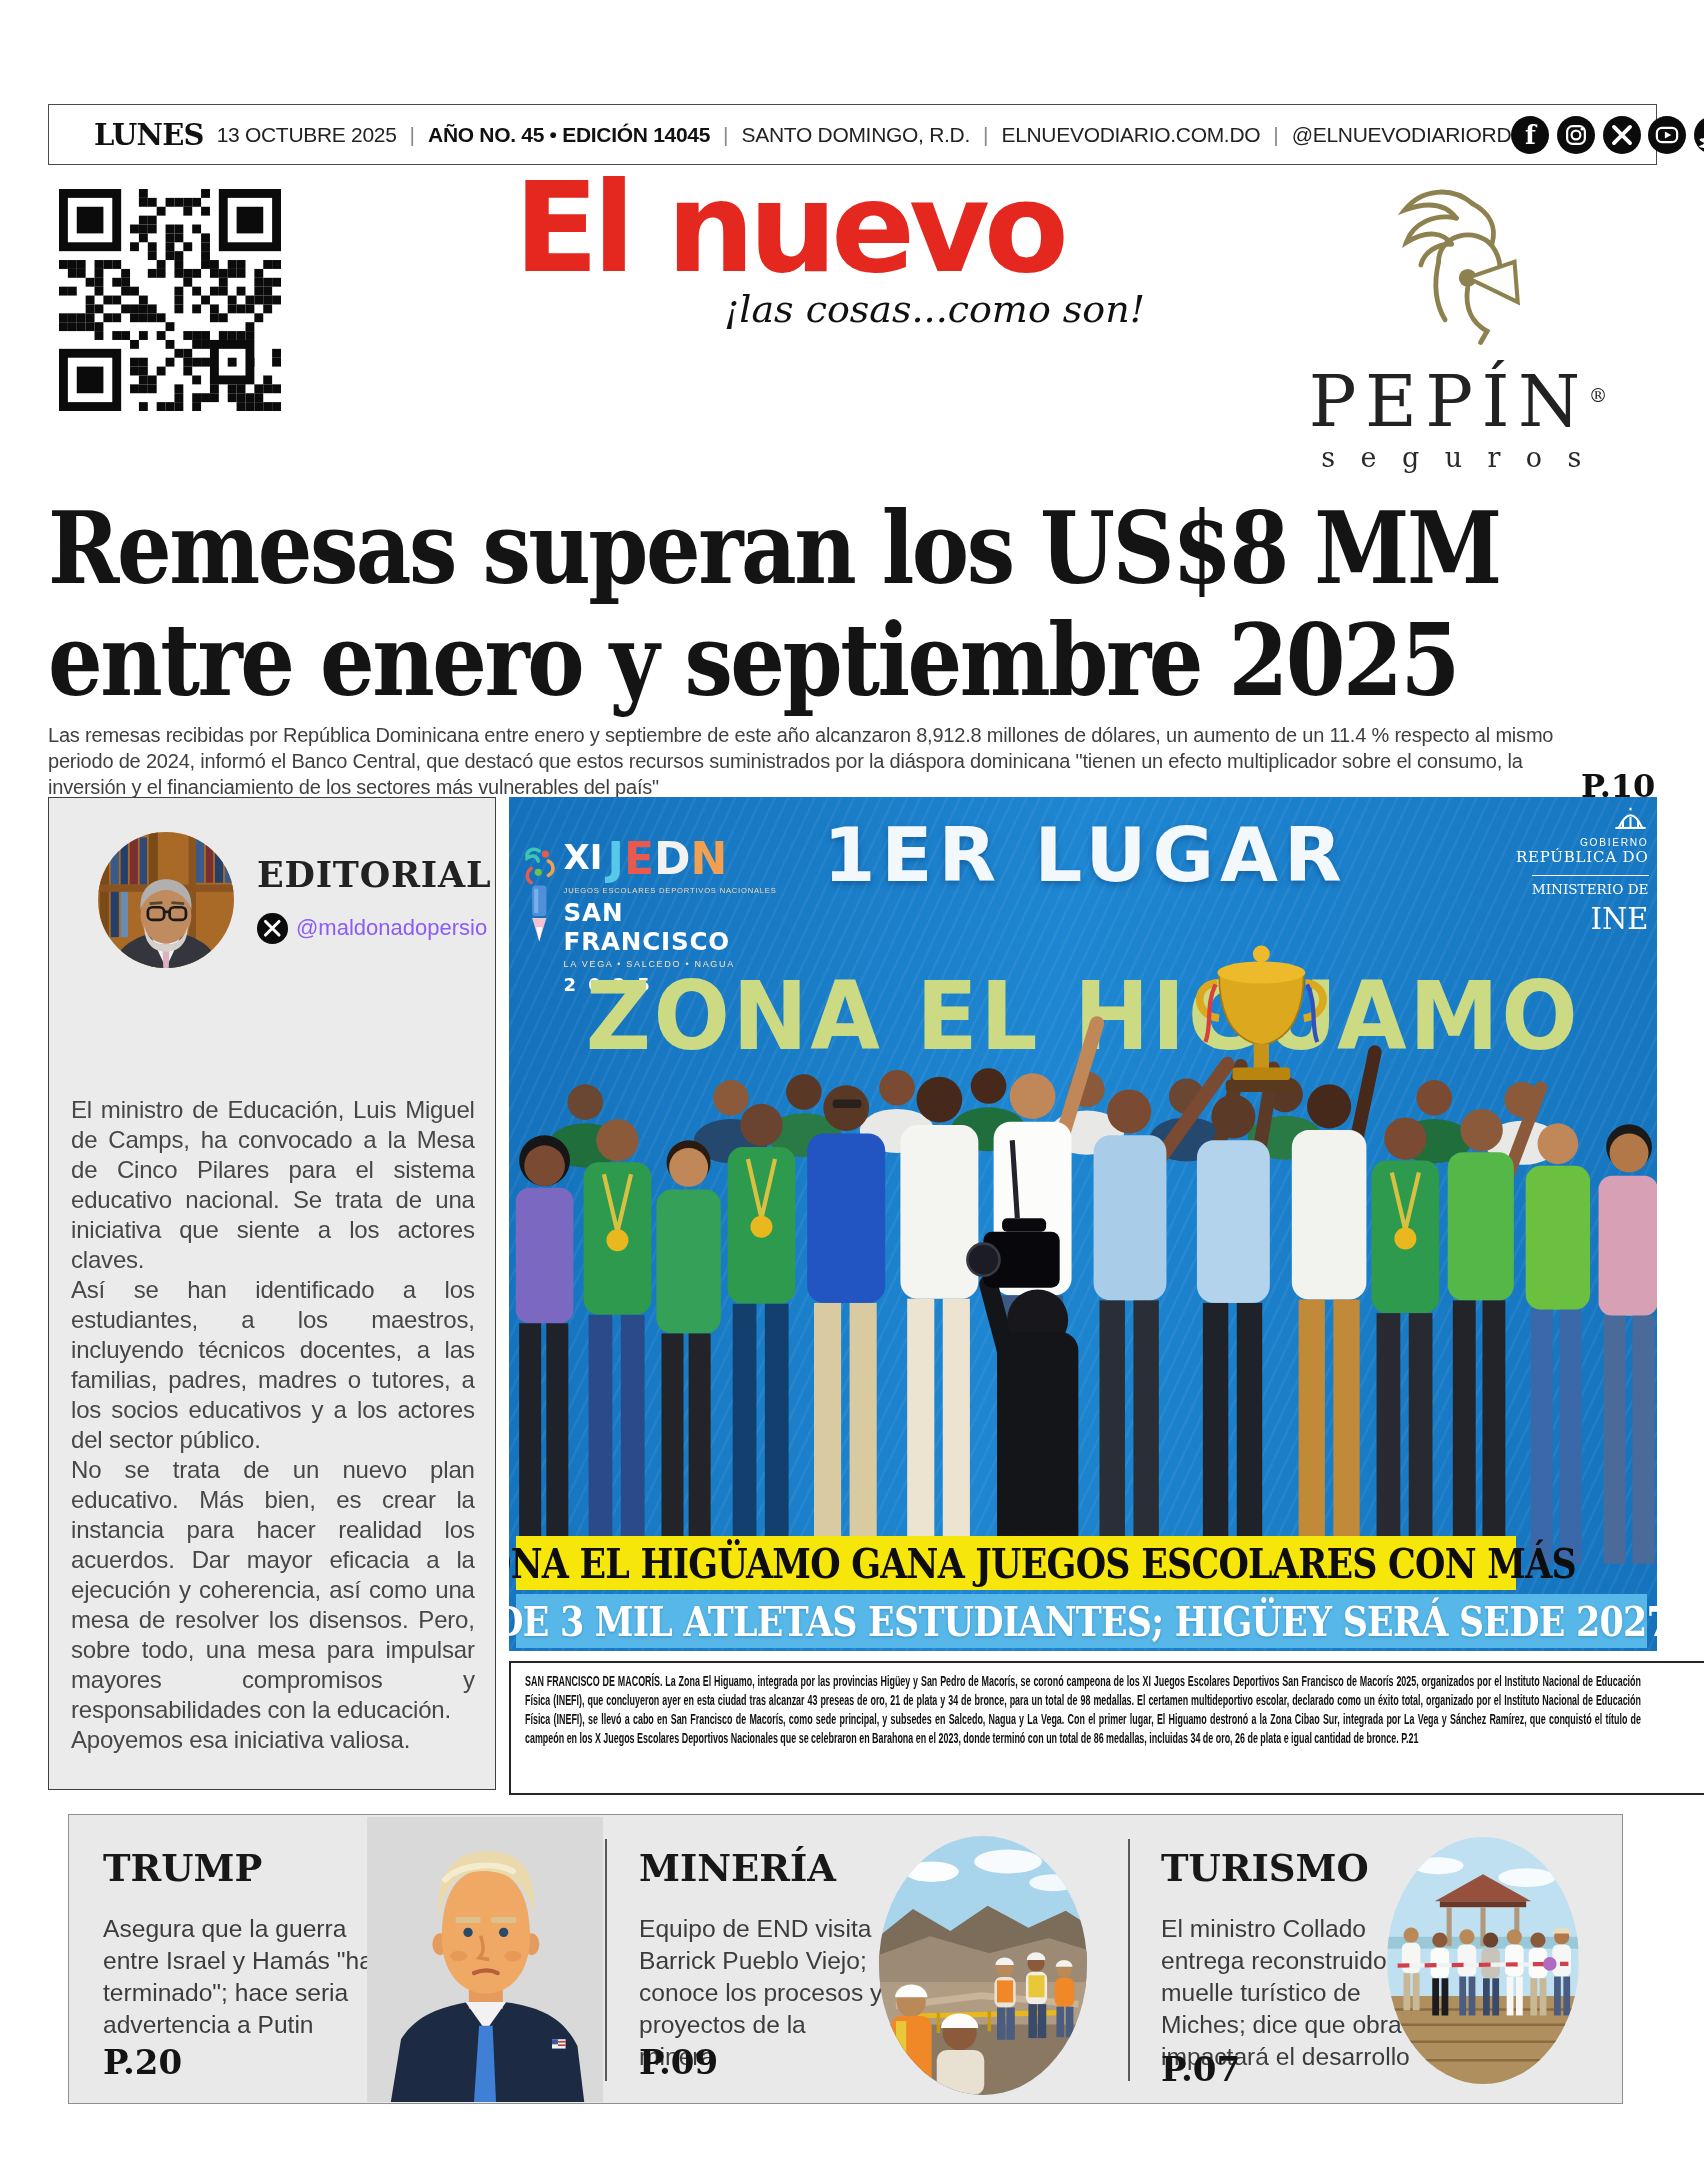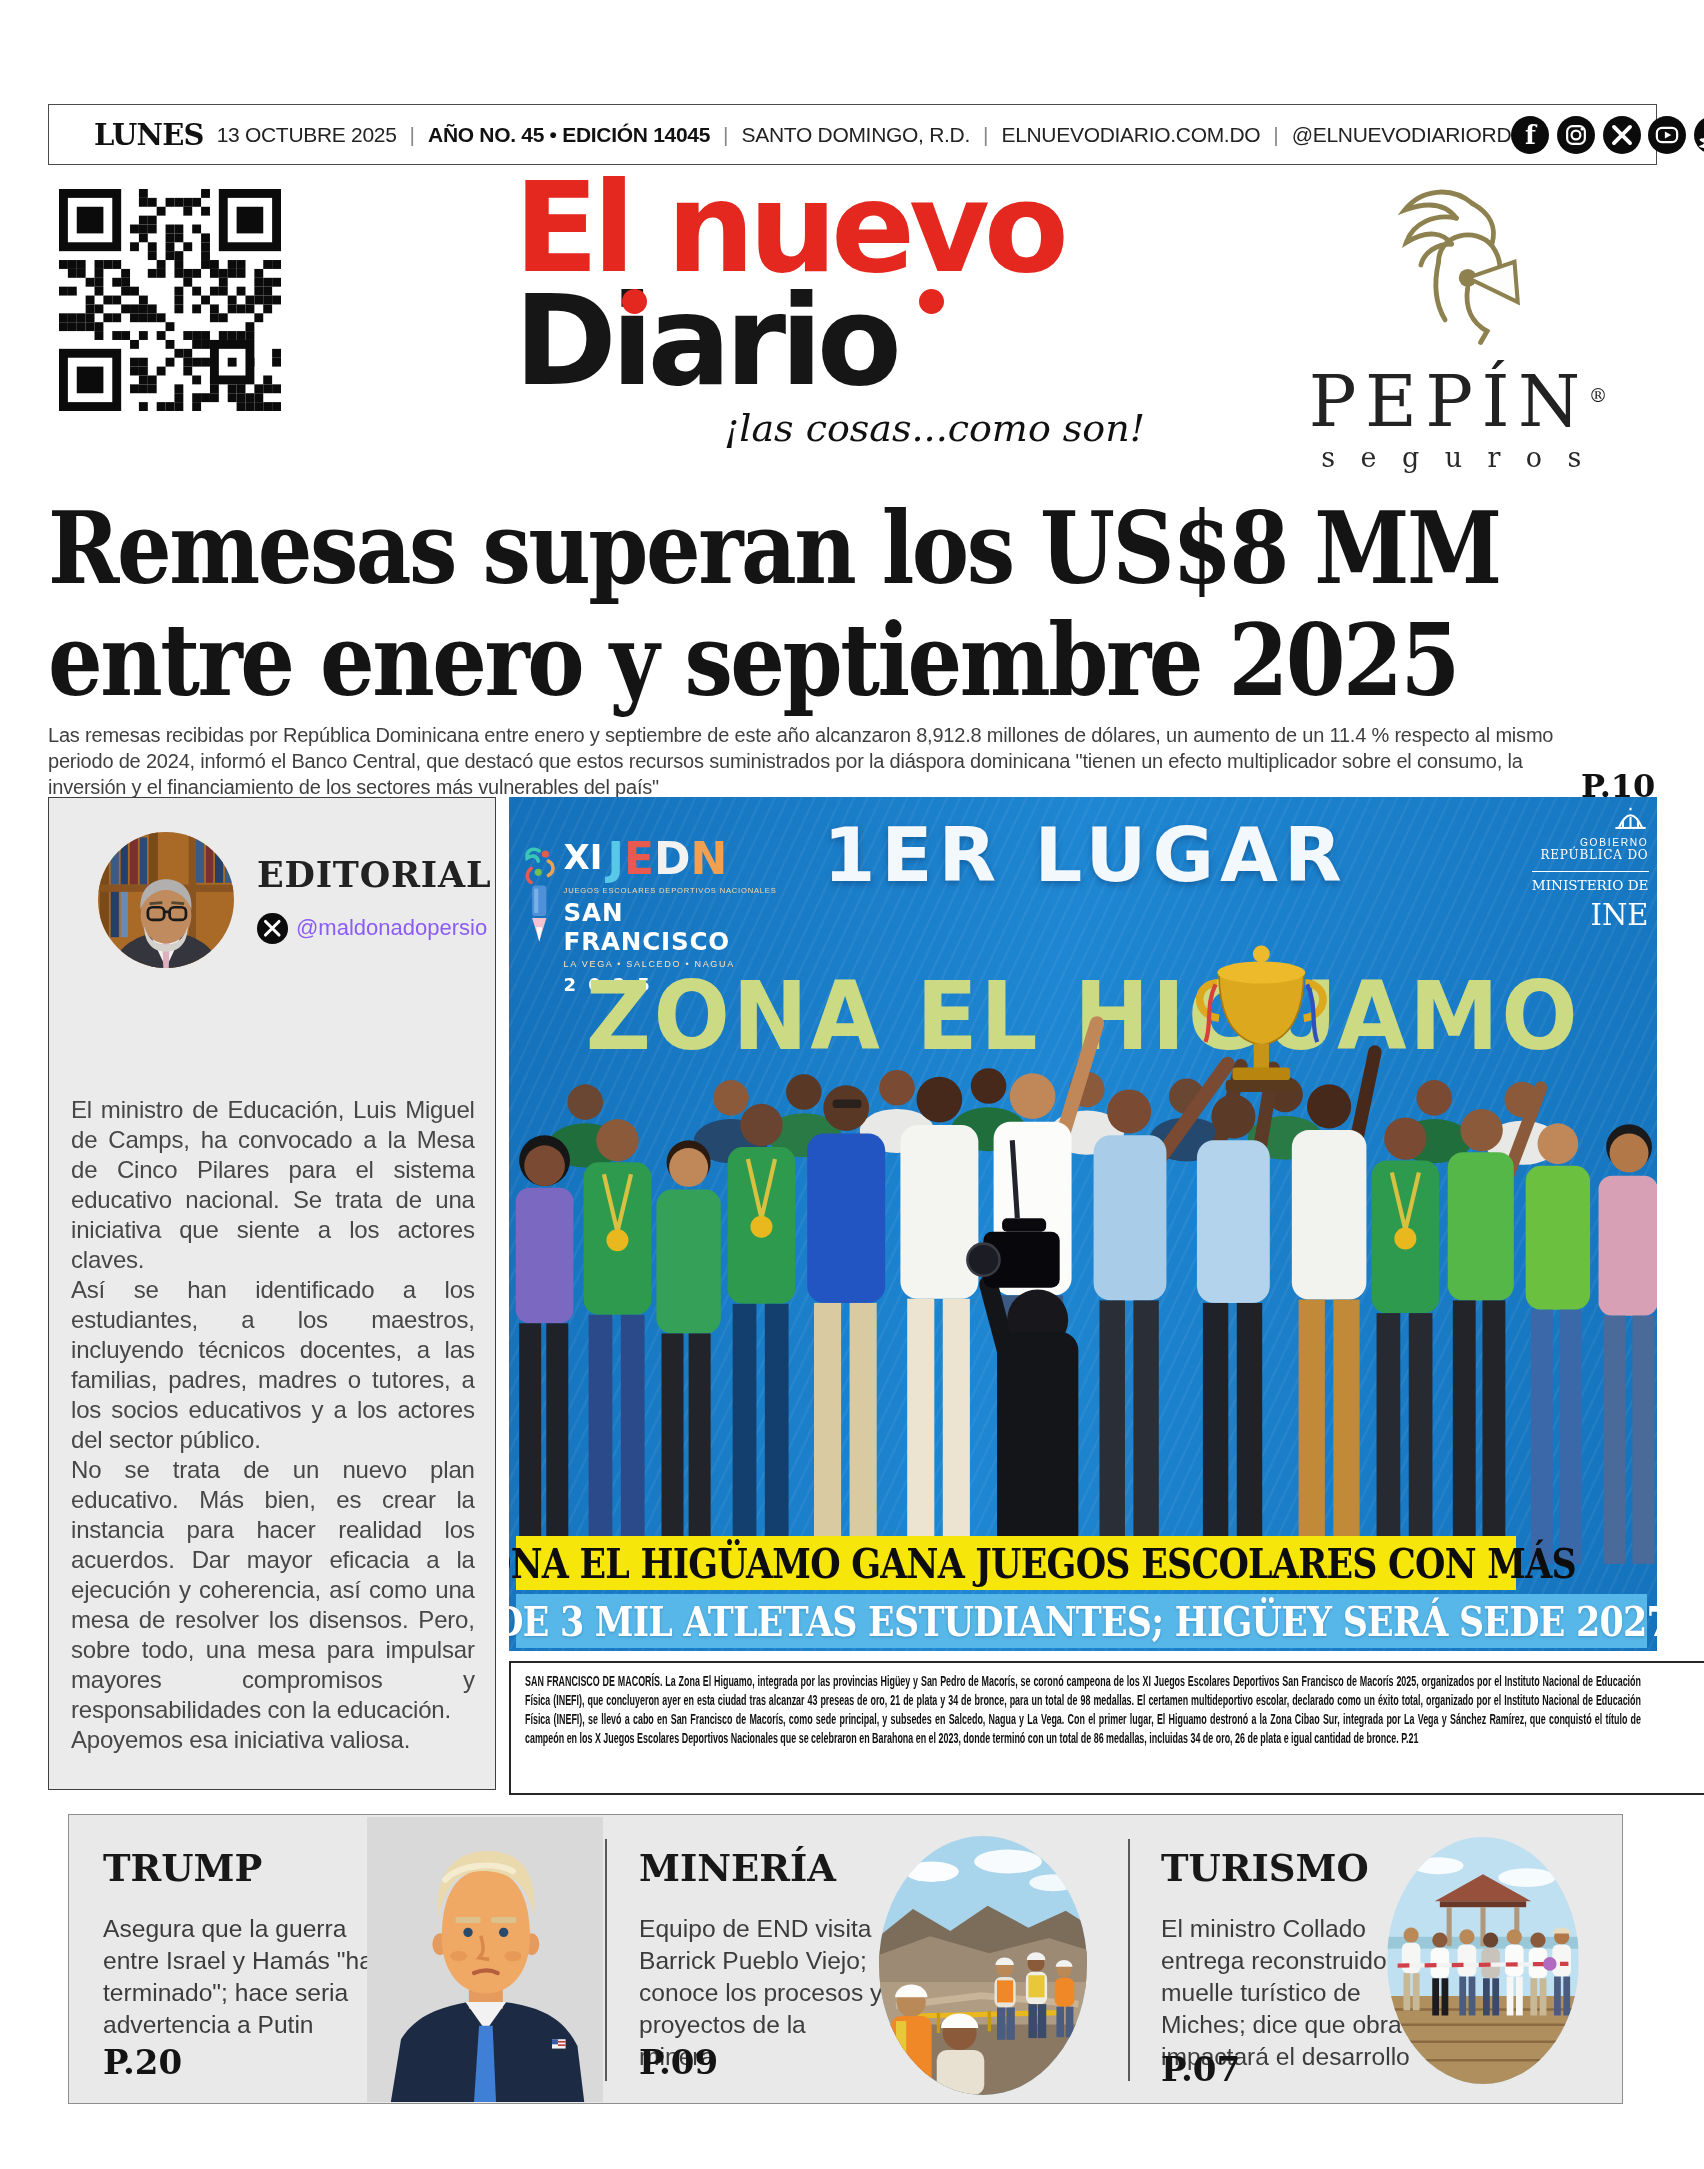--- a/index.html
+++ b/index.html
@@ -70,21 +70,21 @@
   .ev-letter{font-family:"DejaVu Sans",sans-serif;font-weight:bold;font-size:44px;}
   .ev-tiny{font-size:7.6px;color:#ffd9a8;letter-spacing:0.8px;margin-top:1.7px;white-space:nowrap;}
   .ev-city{font-family:"DejaVu Sans",sans-serif;font-weight:bold;font-size:24.6px;color:#fff;letter-spacing:0.8px;margin-top:3.4px;}
   .ev-sites{font-size:9px;color:#ffe2b8;letter-spacing:1.7px;margin-top:3.4px;}
   .ev-year{font-family:"DejaVu Sans",sans-serif;font-weight:bold;font-size:18px;color:#fff;letter-spacing:12px;margin-top:4.2px;}
   .ph-title{position:absolute;left:263px;top:13.6px;width:627px;text-align:center;
             font-family:"DejaVu Sans",sans-serif;font-weight:bold;font-size:75px;letter-spacing:6px;
             color:#f3f8fc;text-shadow:0 2.5px 6.8px rgba(0,40,90,.35);}
   .gov{position:absolute;right:8.5px;top:8.5px;width:170px;text-align:right;color:#fff;}
   .gov-l1{font-size:10.2px;letter-spacing:1.7px;margin-top:3.4px;}
-  .gov-l2{font-family:"DejaVu Serif",serif;font-size:12px;letter-spacing:0.8px;}
+  .gov-l2{font-family:"DejaVu Serif",serif;font-size:15px;letter-spacing:0.8px;}
   .gov-l3{font-family:"DejaVu Serif",serif;font-size:13.6px;margin-top:8.5px;border-top:1.7px solid #fff;padding-top:5.1px;display:inline-block;}
   .gov-l4{font-family:"DejaVu Serif",serif;font-size:29px;margin-top:5.1px;}
   .ph-zone{position:absolute;left:0;top:166px;width:100%;text-align:center;
            font-family:"DejaVu Sans",sans-serif;font-weight:bold;font-size:90px;letter-spacing:2.5px;
            color:#ccda84;transform:scaleY(1.05);}
   .crowd{position:absolute;left:0;top:89px;width:1148px;height:678px;}
   .cap{position:absolute;display:flex;align-items:center;justify-content:center;}
   .cap-y{left:6.8px;top:739px;width:1000px;height:54px;background:#f7e60a;}
   .cap-b{left:6.8px;top:797px;width:1131px;height:54px;background:#57b7e8;}
   .cap-text{font-family:"DejaVu Serif",serif;font-weight:bold;font-size:36px;letter-spacing:-0.8px;
@@ -369,25 +369,20 @@
           <rect x="10.48" y="199.12" width="52.400000000000006" height="52.400000000000006" fill="#fff"></rect>
           <rect x="20.96" y="209.60000000000002" width="31.44" height="31.44" fill="#0b0b0b"></rect>
           <rect x="178.16" y="178.16" width="52.400000000000006" height="52.400000000000006"></rect>
           <rect x="188.64000000000001" y="188.64000000000001" width="31.44" height="31.44" fill="#fff"></rect>
           <rect x="199.12" y="199.12" width="10.48" height="10.48" fill="#0b0b0b"></rect>
         </g>
       </svg></div>
 
   <div class="abs logo">
     <div class="logo-l1">El nuevo</div>
-    <div class="logo-l2-wrap">
-      <div class="logo-l2">Diario</div>
-      <div class="idot" style="left:108px;top:6.8px;"></div>
-      <div class="idot" style="left:405px;top:6.8px;"></div>
-    </div>
     <div class="tagline">¡las cosas...como son!</div>
   </div>
 
   <div class="abs pepin">
     <svg width="178" height="176" viewBox="0 0 220 218" fill="none" stroke="#8e8150" stroke-width="6" stroke-linecap="round">
       <path d="M128,28 C102,6 64,10 44,36 C76,24 96,30 108,46"></path>
       <path d="M108,46 C82,40 54,52 46,76 C72,60 92,64 102,78"></path>
       <path d="M102,78 C84,78 68,88 64,104"></path>
       <path d="M128,28 C150,40 158,58 152,78"></path>
       <path d="M86,100 C86,66 132,56 152,80 C164,96 164,114 158,130"></path>

